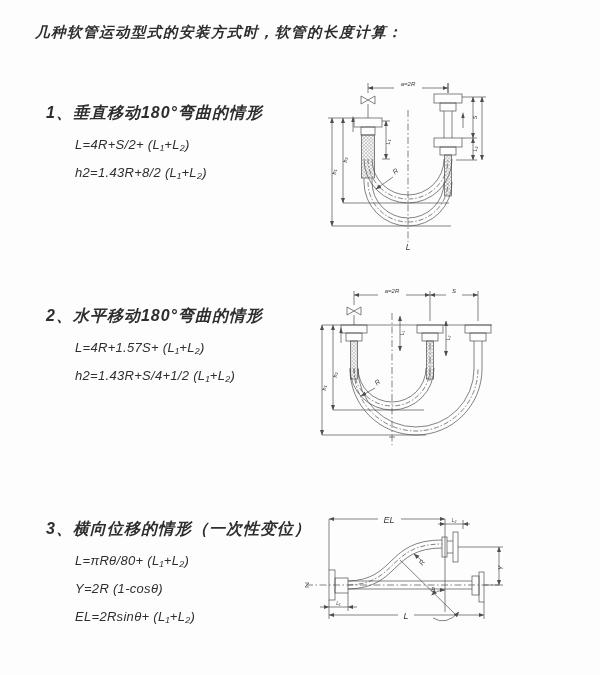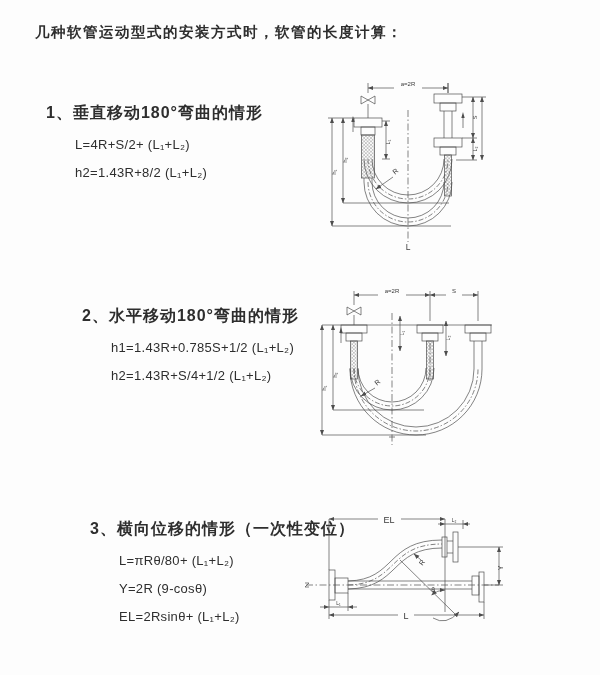--- a/index.html
+++ b/index.html
@@ -1,29 +1,29 @@
 <!DOCTYPE html>
 <html><head>
 <meta charset="utf-8">
 <style>
   html,body{margin:0;padding:0;background:#ffffff;}
   .page{
     position:relative;width:600px;height:675px;background:#fdfdfd;
-    font-family:"Liberation Sans",sans-serif;color:#2e2e2e;overflow:hidden;
+    font-family:"Liberation Sans",sans-serif;color:#2e2e2e;overflow:hidden;font-style:italic;
   }
   .doc-title{
     position:absolute;left:35px;top:23px;font-size:14.5px;font-weight:bold;
     letter-spacing:1.5px;white-space:nowrap;
   }
   .sec{position:absolute;white-space:nowrap;}
   .sec-h{font-size:16px;font-weight:bold;letter-spacing:1px;margin:0 0 7px 0;}
   .fl{font-size:13px;height:28px;line-height:28px;margin-left:29px;letter-spacing:.3px;}
   #sec1{left:46px;top:103px;}
-  #sec2{left:46px;top:306px;margin-left:36px;}
-  #sec3{left:46px;top:519px;margin-left:44px;}
+  #sec2{left:46px;top:306px;}
+  #sec3{left:46px;top:519px;}
   svg.diag{position:absolute;}
   #diag1{left:320px;top:70px;}
   #diag2{left:308px;top:283px;}
   #diag3{left:300px;top:500px;}
   svg.diag text{font-family:"Liberation Sans",sans-serif;fill:#3a3a3a;stroke:none;}
 </style>
 </head>
 <body>
 
 <div class="page">
@@ -31,28 +31,28 @@
   <div class="doc-title">几种软管运动型式的安装方式时，软管的长度计算：</div>
 
   <div class="sec" id="sec1">
     <div class="sec-h">1、垂直移动180°弯曲的情形</div>
     <div class="fl">L=4R+S/2+ (L₁+L₂)</div>
     <div class="fl">h2=1.43R+8/2 (L₁+L₂)</div>
   </div>
 
   <div class="sec" id="sec2">
     <div class="sec-h">2、水平移动180°弯曲的情形</div>
-    <div class="fl">h1=1.43R+0.785S+1/2 (L₁+L₂)</div>
+    <div class="fl">L=4R+1.57S+ (L₁+L₂)</div>
     <div class="fl">h2=1.43R+S/4+1/2 (L₁+L₂)</div>
   </div>
 
   <div class="sec" id="sec3">
     <div class="sec-h">3、横向位移的情形（一次性变位）</div>
     <div class="fl">L=πRθ/80+ (L₁+L₂)</div>
-    <div class="fl">Y=2R (9-cosθ)</div>
+    <div class="fl">Y=2R (1-cosθ)</div>
     <div class="fl">EL=2Rsinθ+ (L₁+L₂)</div>
   </div>
 
   <svg class="diag" id="diag1" width="280" height="195" viewBox="0 0 280 195">
     <defs>
       <marker id="ar" viewBox="0 0 10 10" refX="9.5" refY="5" markerWidth="8" markerHeight="8" orient="auto-start-reverse">
         <path d="M0,1.2 L10,5 L0,8.8 Z" fill="#4d4d4d"></path>
       </marker>
       <pattern id="hb" patternUnits="userSpaceOnUse" width="3.4" height="3.4">
         <path d="M0,3.4 L3.4,0 M0,0 L3.4,3.4" stroke="#8a8a8a" stroke-width="0.45" fill="none"></path>

